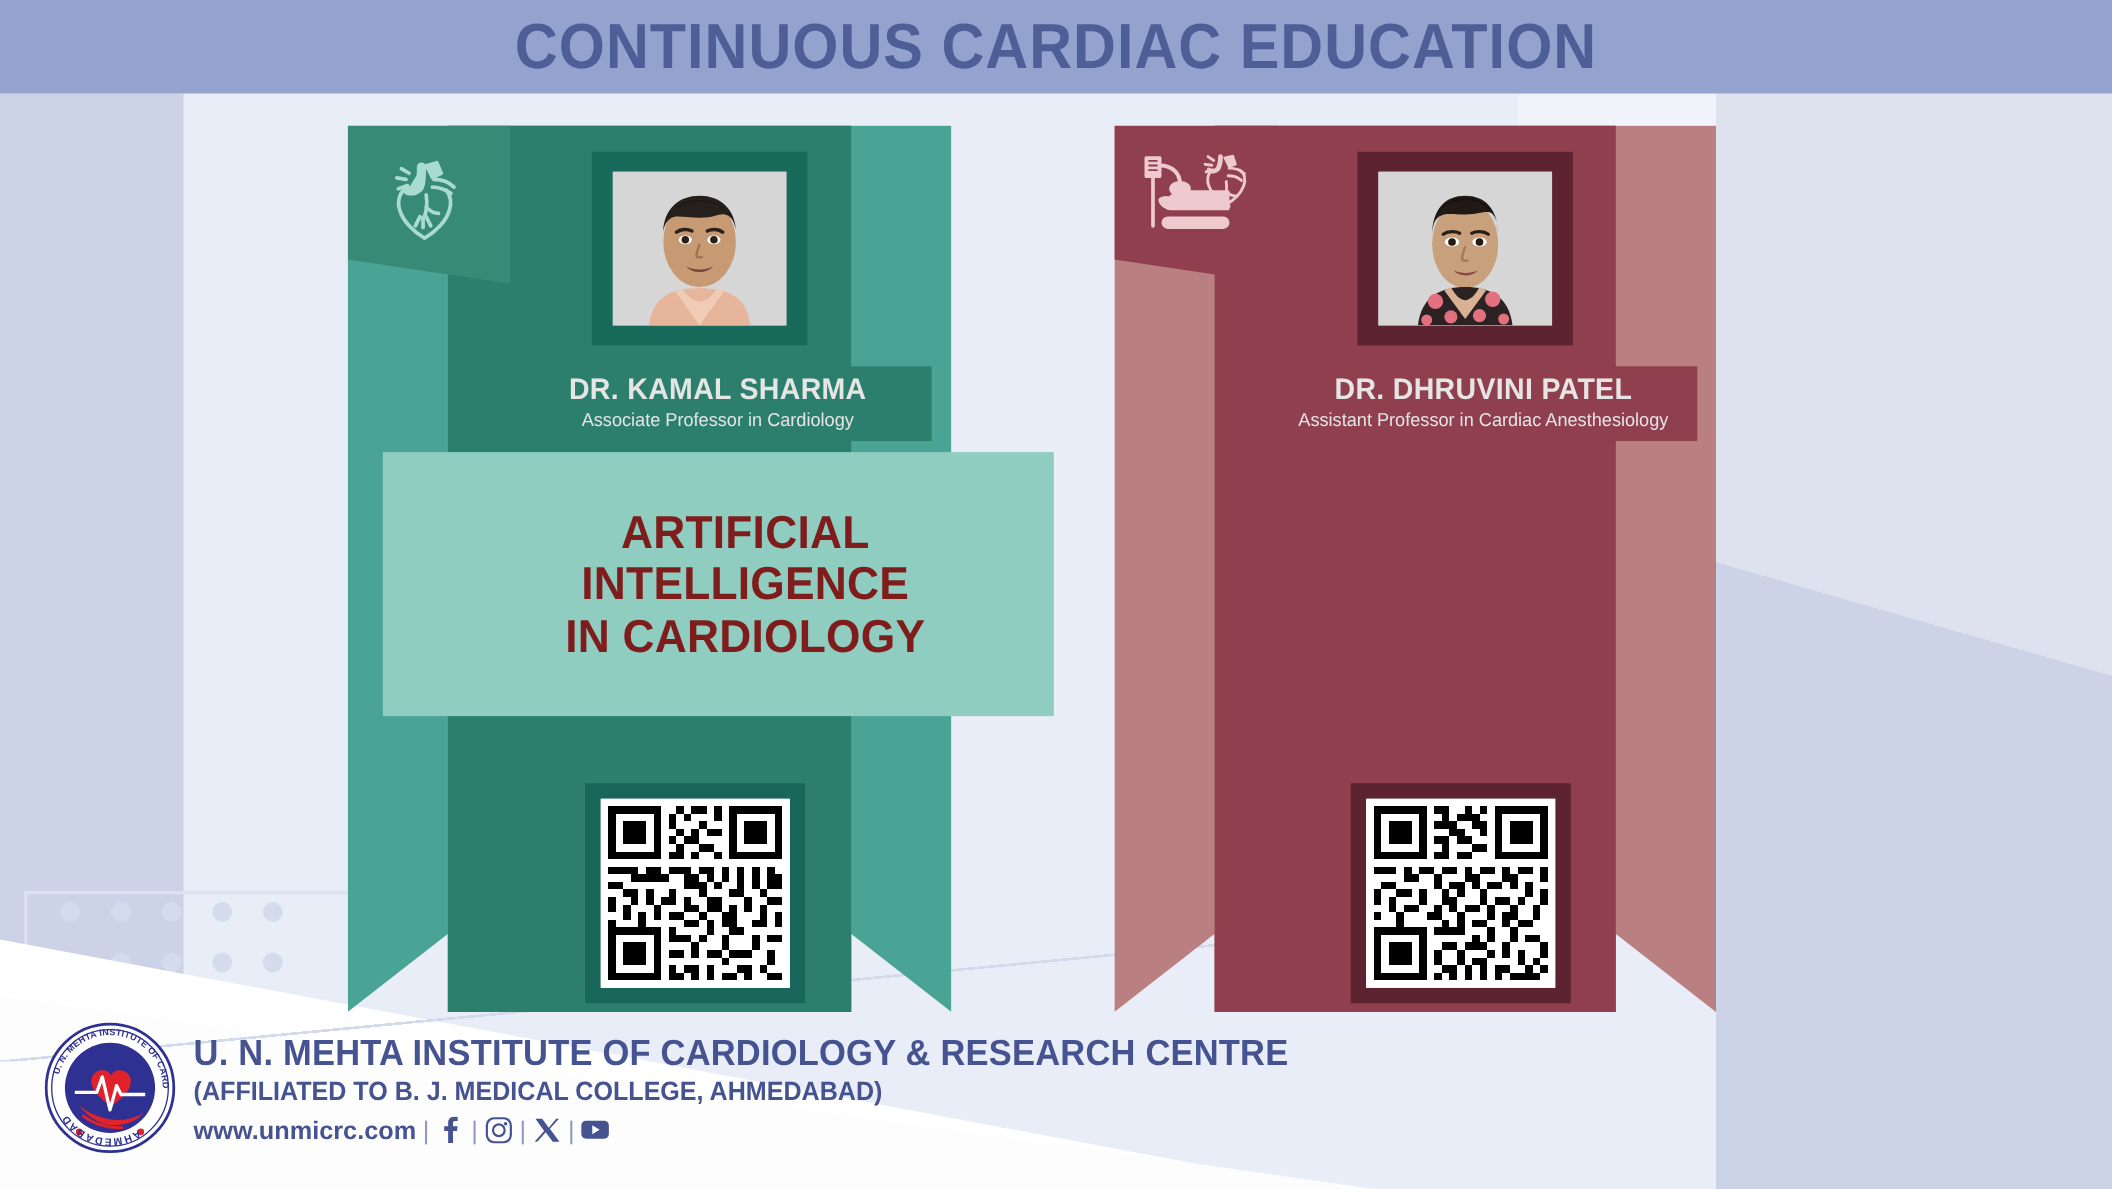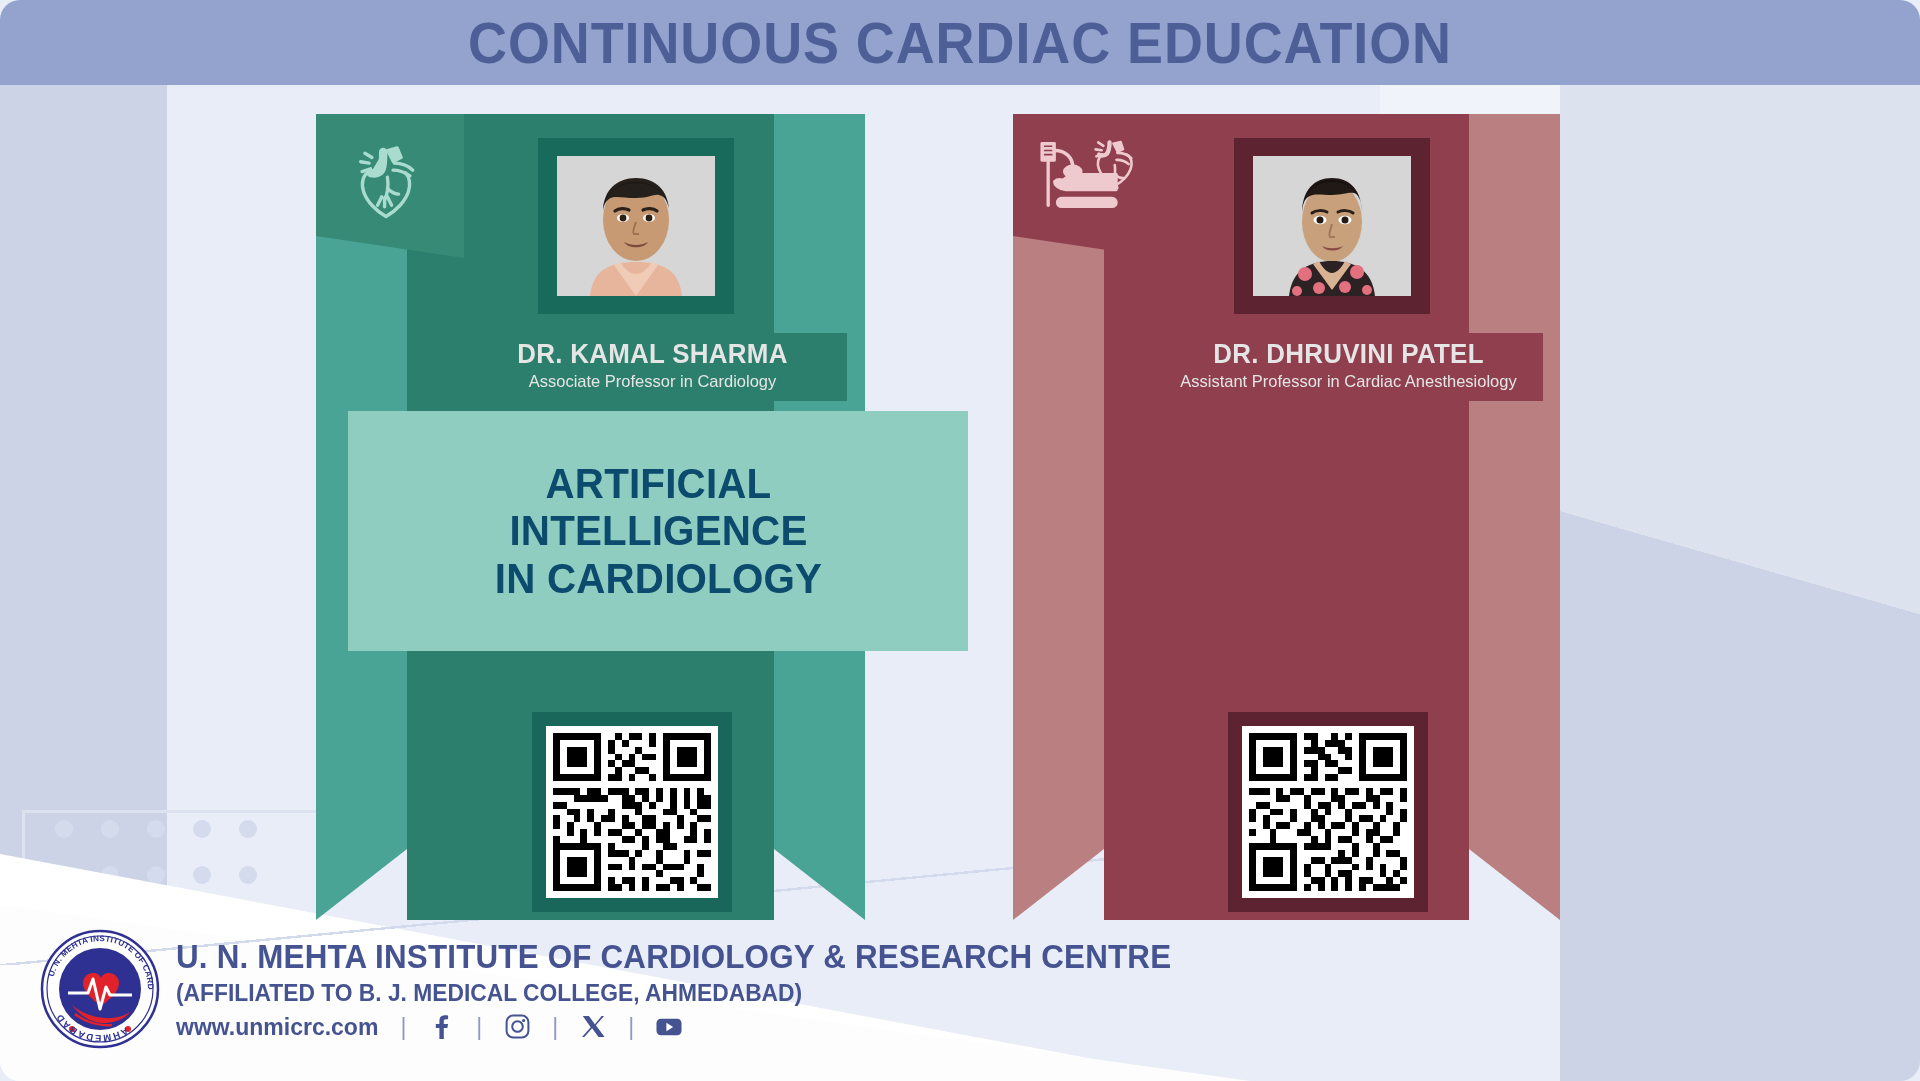--- a/index.html
+++ b/index.html
@@ -1,21 +1,21 @@
 <!DOCTYPE html>
 <html><head>
 <meta charset="utf-8">
 <style>
   html,body{margin:0;padding:0;}
   body{
     width:1920px;height:1081px;overflow:hidden;
     font-family:"Liberation Sans", sans-serif;
     background:#e9edf7;
   }
-  #poster{position:relative;width:1920px;height:1081px;overflow:hidden;background:#eaeef7;border-radius:20px;}
+  #poster{position:relative;width:1920px;height:1081px;overflow:hidden;background:#eaeef7;}
 
   
   .bg-left-slab{position:absolute;left:0;top:85px;width:167px;height:996px;background:#ccd3e6;}
   .bg-right-slab{position:absolute;left:1560px;top:85px;width:360px;height:996px;background:#ccd3e6;}
   .bg-mid{position:absolute;left:167px;top:85px;width:1393px;height:996px;background:#e9edf7;}
   .bg-white-wedge{position:absolute;left:0;top:830px;width:1210px;height:251px;background:#ffffff;
      clip-path:polygon(0 24px,1210px 251px,0 251px);}
   .bg-white-wedge2{position:absolute;left:0;top:905px;width:1250px;height:176px;background:#fdfdfe;
      clip-path:polygon(0 0,1250px 176px,0 176px);}
   .bg-diag-line{position:absolute;left:0;top:845px;width:1250px;height:120px;
@@ -61,38 +61,38 @@
   .portrait svg{display:block;width:100%;height:100%;}
 
   
   .nameplate{position:absolute;width:389px;text-align:center;color:#e5e5e5;padding:6px 0 9px;}
   .nameplate .nm{font-size:27px;font-weight:700;letter-spacing:.3px;line-height:1.15;transform:scaleX(.96);}
   .nameplate .dg{font-size:17px;font-weight:400;line-height:1.25;margin-top:1px;transform:scaleX(.97);}
 
   
   .topicbox{position:absolute;display:flex;align-items:center;justify-content:center;text-align:center;}
   .topicbox .tp{font-size:42px;font-weight:700;line-height:1.12;letter-spacing:.2px;transform:scaleX(.96);}
-  .topic-green{left:348px;top:411px;width:620px;height:240px;background:#8fcdc0;color:#0c4a6e;}
+  .topic-green{left:348px;top:411px;width:562px;height:240px;background:#8fcdc0;color:#7f1d1d;padding-left:48px;}
   .topic-red{left:1044px;top:411px;width:561px;height:240px;background:#eec9cd;color:#7c2f3e;}
 
   
   .qrwrap{position:absolute;width:200px;height:200px;padding:0;}
   .qr{width:100%;height:100%;display:block;}
   .qr-green{left:532px;top:712px;background:#19675a;}
   .qr-red{left:1228px;top:712px;background:#5e2331;}
   .qr-in{position:absolute;left:14px;top:14px;width:172px;height:172px;background:#fff;}
 
   
   .footer{position:absolute;left:40px;top:925px;display:flex;align-items:flex-start;}
   .logo{width:120px;height:128px;flex:none;}
   .logo svg{display:block;width:100%;height:100%;}
   .ftext{margin-left:16px;padding-top:14px;color:#455391;}
   .ftext .l1{font-size:33px;font-weight:700;letter-spacing:.2px;line-height:1.08;transform:scaleX(.95);transform-origin:left;white-space:nowrap;}
   .ftext .l2{font-size:24px;font-weight:700;line-height:1.25;margin-top:3px;transform:scaleX(.95);transform-origin:left;white-space:nowrap;}
-  .ftext .l3{display:flex;gap:22px;margin-top:6px;font-size:23px;font-weight:700;}
+  .ftext .l3{display:flex;align-items:center;gap:6px;margin-top:6px;font-size:23px;font-weight:700;}
   .ftext .l3 .sep{color:#8e99c4;font-weight:400;}
   .soc{display:inline-flex;align-items:center;justify-content:center;width:26px;height:26px;}
   .soc svg{display:block;}
 
   
   .datebanner{position:absolute;left:1135px;top:955px;width:785px;height:126px;background:#9facd3;overflow:hidden;
      display:flex;align-items:center;justify-content:center;}
   .datebanner::after{content:"";position:absolute;inset:0;
      background:linear-gradient(196deg, rgba(255,255,255,.20) 0%, rgba(255,255,255,.20) 44%, transparent 44%);}
   .datebanner .dt{position:relative;z-index:2;font-size:47px;font-weight:700;color:#36498e;letter-spacing:.4px;

